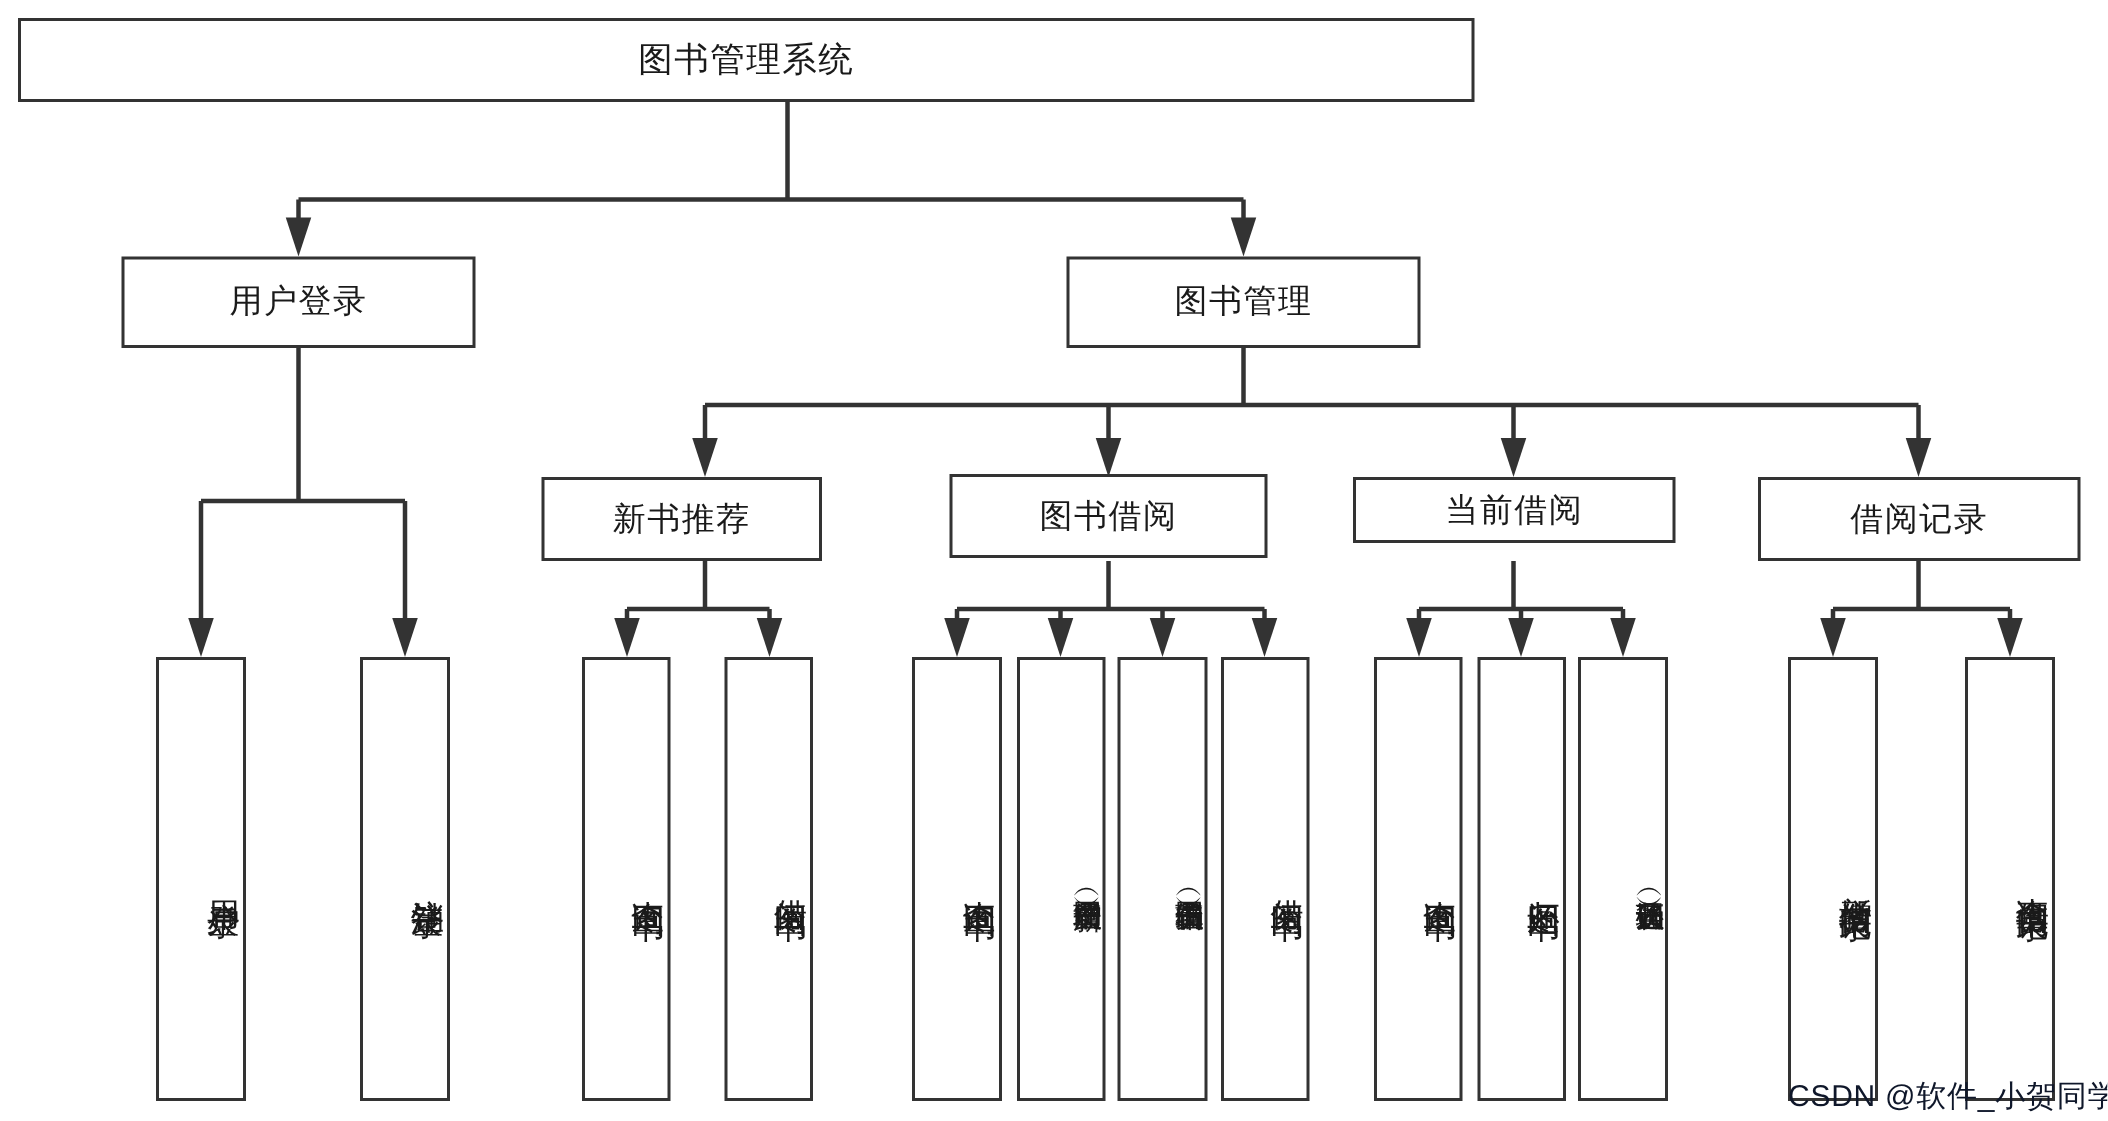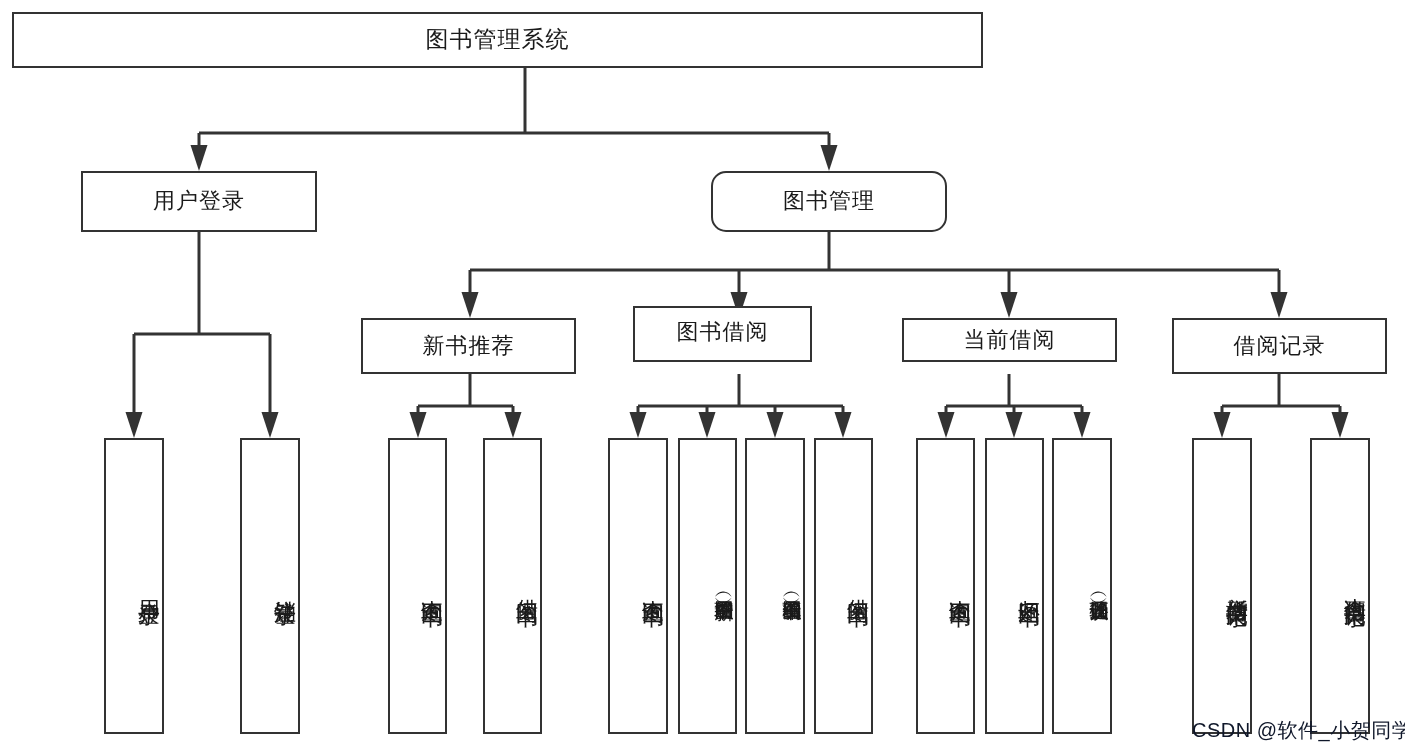--- a/index.html
+++ b/index.html
@@ -124,27 +124,27 @@
       <line x1="1340" y1="406" x2="1340" y2="415" stroke="#333333" stroke-width="3"></line>
       <polygon points="1331.5,412 1348.5,412 1340,438" fill="#333333"></polygon>
     </svg>
   <div id="nodes">
       <div class="node node-h node-root" style="left: 12px; top: 12px; width: 971px; height: 56px; border-color: rgb(51, 51, 51);">
         <span>图书管理系统</span>
       </div>
       <div class="node node-h" style="left: 81px; top: 171px; width: 236px; height: 61px; border-color: rgb(51, 51, 51);">
         <span>用户登录</span>
       </div>
-      <div class="node node-h" style="left: 711px; top: 171px; width: 236px; height: 61px; border-color: rgb(51, 51, 51); border-radius: 15px;">
+      <div class="node node-h" style="left: 711px; top: 171px; width: 236px; height: 61px; border-color: rgb(51, 51, 51);">
         <span>图书管理</span>
       </div>
-      <div class="node node-h" style="left: 361px; top: 318px; width: 215px; height: 56px; border-color: rgb(51, 51, 51);">
+      <div class="node node-h" style="left: 361px; top: 318px; width: 187px; height: 56px; border-color: rgb(51, 51, 51);">
         <span>新书推荐</span>
       </div>
-      <div class="node node-h" style="left: 633px; top: 306px; width: 179px; height: 56px; border-color: rgb(51, 51, 51); font-family: Liberation Mono, monospace;">
+      <div class="node node-h" style="left: 633px; top: 316px; width: 212px; height: 56px; border-color: rgb(51, 51, 51);">
         <span>图书借阅</span>
       </div>
       <div class="node node-h" style="left: 902px; top: 318px; width: 215px; height: 44px; border-color: rgb(51, 51, 51);">
         <span>当前借阅</span>
       </div>
       <div class="node node-h" style="left: 1172px; top: 318px; width: 215px; height: 56px; border-color: rgb(51, 51, 51);">
         <span>借阅记录</span>
       </div>
       <div class="node node-v" style="left: 104px; top: 438px; width: 60px; height: 296px; border-color: rgb(51, 51, 51);">
         <span>用户登录</span>

